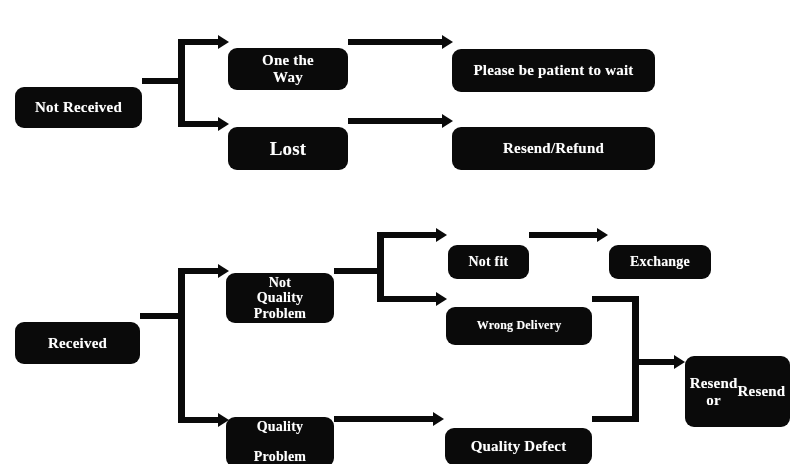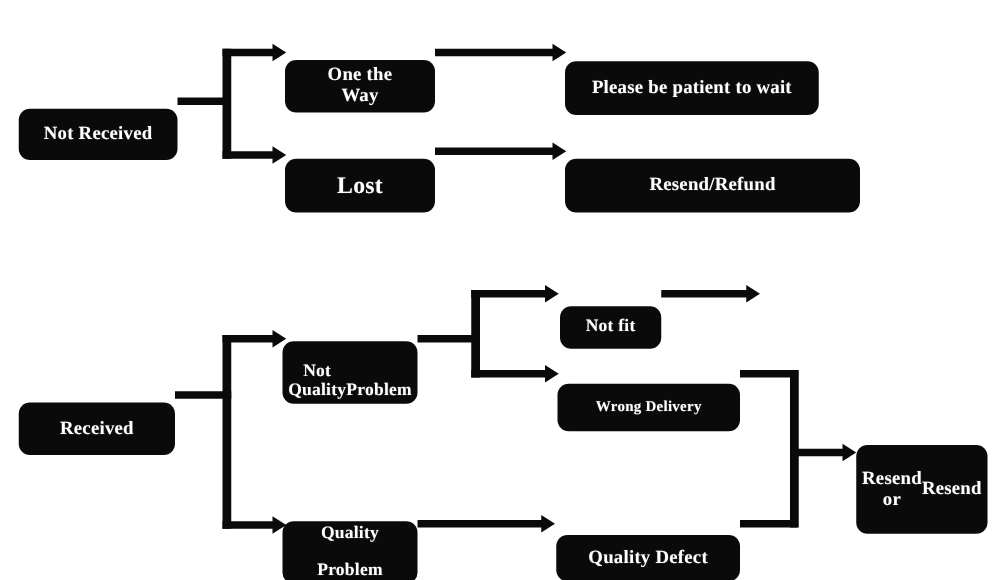--- a/index.html
+++ b/index.html
@@ -78,39 +78,39 @@
   <div class="hline" style="left:348px; top:39px; width:96px; height:6px;"></div>
   <div class="arrow-head" style="left:442px; top:35px;"></div>
 
   <div class="hline" style="left:348px; top:118px; width:96px; height:6px;"></div>
   <div class="arrow-head" style="left:442px; top:114px;"></div>
 
   <div class="node" style="left:452px; top:22px; width:203px; height:43px; font-size:15px;">
     <span>Please be patient to wait</span>
   </div>
 
-  <div class="node" style="left:452px; top:100px; width:236px; height:43px; font-size:15px;">
+  <div class="node" style="left:452px; top:100px; width:203px; height:43px; font-size:15px;">
     <span>Resend/Refund</span>
   </div>
 
   <div class="node" style="left:15px; top:295px; width:125px; height:42px; font-size:15px;">
     <span>Received</span>
   </div>
 
   <div class="hline" style="left:140px; top:313px; width:45px; height:6px;"></div>
 
   <div class="vline" style="left:178px; top:268px; width:7px; height:155px;"></div>
 
   <div class="hline" style="left:178px; top:268px; width:42px; height:6px;"></div>
   <div class="arrow-head" style="left:218px; top:264px;"></div>
 
   <div class="hline" style="left:178px; top:417px; width:42px; height:6px;"></div>
   <div class="arrow-head" style="left:218px; top:413px;"></div>
 
-  <div class="node" style="left:226px; top:246px; width:108px; height:50px; font-size:14px; flex-direction:row;align-items:flex-end;">
+  <div class="node" style="left:226px; top:246px; width:108px; height:50px; font-size:14px; flex-direction:column;align-items:flex-end;">
     <span>Not Quality</span>
     <span>Problem</span>
   </div>
 
   <div class="node" style="left:226px; top:390px; width:108px; height:50px; font-size:14px; flex-direction:column;justify-content:space-between;">
     <span>Quality</span>
     <span>Problem</span>
   </div>
 
   <div class="hline" style="left:334px; top:268px; width:50px; height:6px;"></div>
@@ -122,20 +122,23 @@
   <div class="hline" style="left:377px; top:296px; width:62px; height:6px;"></div>
   <div class="arrow-head" style="left:436px; top:292px;"></div>
 
   <div class="node" style="left:448px; top:218px; width:81px; height:34px; font-size:14px;">
     <span>Not fit</span>
   </div>
 
   <div class="hline" style="left:529px; top:232px; width:70px; height:6px;"></div>
   <div class="arrow-head" style="left:597px; top:228px;"></div>
 
+  <div class="node" style="left:609px; top:218px; width:102px; height:34px; font-size:14px;">
+    <span>Exchange</span>
+  </div>
 
   <div class="node" style="left:446px; top:280px; width:146px; height:38px; font-size:12px;">
     <span>Wrong Delivery</span>
   </div>
 
   <div class="hline" style="left:334px; top:416px; width:101px; height:6px;"></div>
   <div class="arrow-head" style="left:433px; top:412px;"></div>
 
   <div class="node" style="left:445px; top:401px; width:147px; height:37px; font-size:15px;">
     <span>Quality Defect</span>

